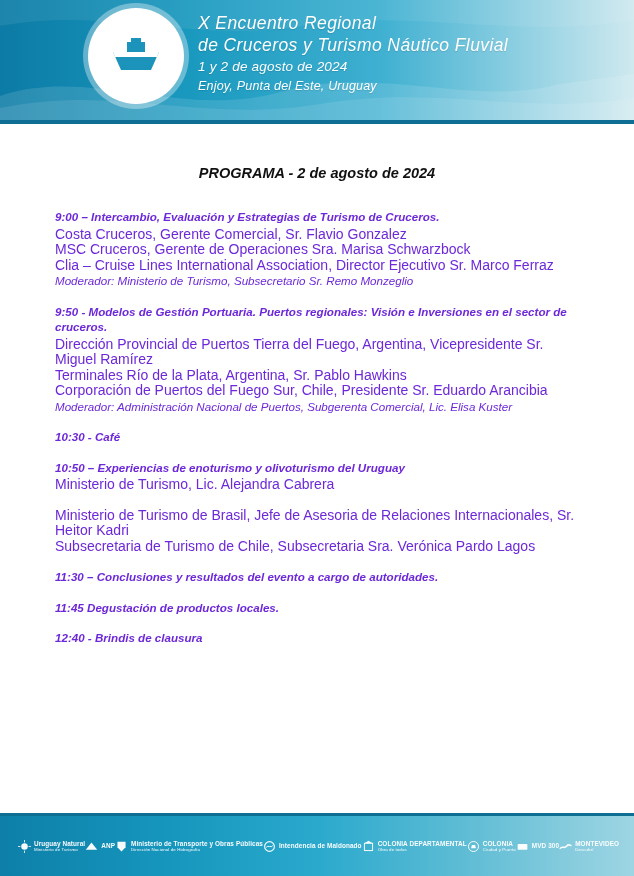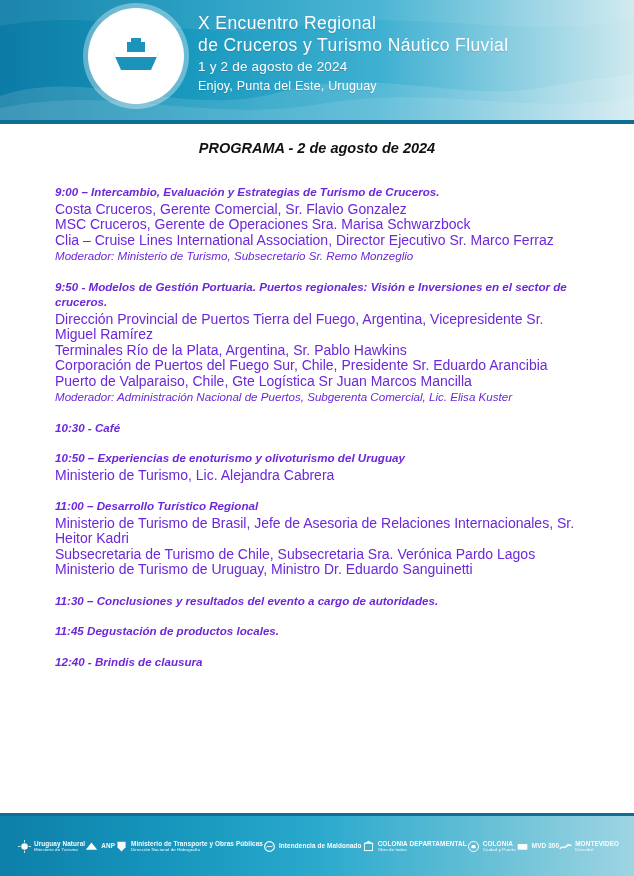--- a/index.html
+++ b/index.html
@@ -15,20 +15,21 @@
     position: relative;
   }
 
   
   .header {
     position: relative;
     width: 634px;
     height: 120px;
     background: linear-gradient(90deg, #0d7fa8 0%, #1695bc 22%, #2aa9cd 48%, #7fc9dc 78%, #cfe8ef 100%);
     overflow: hidden;
+    font-style: italic;
   }
   .header-wave {
     position: absolute;
     left: 0; top: 0;
     width: 634px;
     height: 120px;
   }
   .logo-circle {
     position: absolute;
     left: 88px;
@@ -88,21 +89,21 @@
     background: #0e6e93;
   }
 
   
   .page-title {
     text-align: center;
     font-size: 14.5px;
     font-weight: bold;
     font-style: italic;
     color: #111111;
-    margin-top: 20px;
+    margin-top: 45px;
   }
   .program {
     margin: 28px 50px 0 55px;
     color: #6d28d9;
   }
   .block {
     margin-bottom: 15px;
   }
   .block-head {
     font-size: 11.6px;
@@ -236,35 +237,32 @@
       <div class="block-line">Costa Cruceros, Gerente Comercial, Sr. Flavio Gonzalez</div>
       <div class="block-line">MSC Cruceros, Gerente de Operaciones Sra. Marisa Schwarzbock</div>
       <div class="block-line">Clia – Cruise Lines International Association, Director Ejecutivo Sr. Marco Ferraz</div>
       <div class="block-mod">Moderador: Ministerio de Turismo, Subsecretario Sr. Remo Monzeglio</div>
     </div>
     <div class="block">
       <div class="block-head">9:50 - Modelos de Gestión Portuaria. Puertos regionales: Visión e Inversiones en el sector de cruceros.</div>
       <div class="block-line">Dirección Provincial de Puertos Tierra del Fuego, Argentina, Vicepresidente Sr. Miguel Ramírez</div>
       <div class="block-line">Terminales Río de la Plata, Argentina, Sr. Pablo Hawkins</div>
       <div class="block-line">Corporación de Puertos del Fuego Sur, Chile, Presidente Sr. Eduardo Arancibia</div>
-      <div class="block-line">Puerto de Valparaiso, Chile, Gte Logística Sr Juan Marcos Mancilla</div>
       <div class="block-mod">Moderador: Administración Nacional de Puertos, Subgerenta Comercial, Lic. Elisa Kuster</div>
     </div>
     <div class="block solo">
       <div class="block-head">10:30 - Café</div>
     </div>
     <div class="block">
       <div class="block-head">10:50 – Experiencias de enoturismo y olivoturismo del Uruguay</div>
       <div class="block-line">Ministerio de Turismo, Lic. Alejandra Cabrera</div>
     </div>
     <div class="block">
-      <div class="block-head">11:00 – Desarrollo Turístico Regional</div>
       <div class="block-line">Ministerio de Turismo de Brasil, Jefe de Asesoria de Relaciones Internacionales, Sr. Heitor Kadri</div>
       <div class="block-line">Subsecretaria de Turismo de Chile, Subsecretaria Sra. Verónica Pardo Lagos</div>
-      <div class="block-line">Ministerio de Turismo de Uruguay, Ministro Dr. Eduardo Sanguinetti</div>
     </div>
     <div class="block solo">
       <div class="block-head">11:30 – Conclusiones y resultados del evento a cargo de autoridades.</div>
     </div>
     <div class="block solo">
       <div class="block-head">11:45 Degustación de productos locales.</div>
     </div>
     <div class="block solo">
       <div class="block-head">12:40 - Brindis de clausura</div>
     </div>

